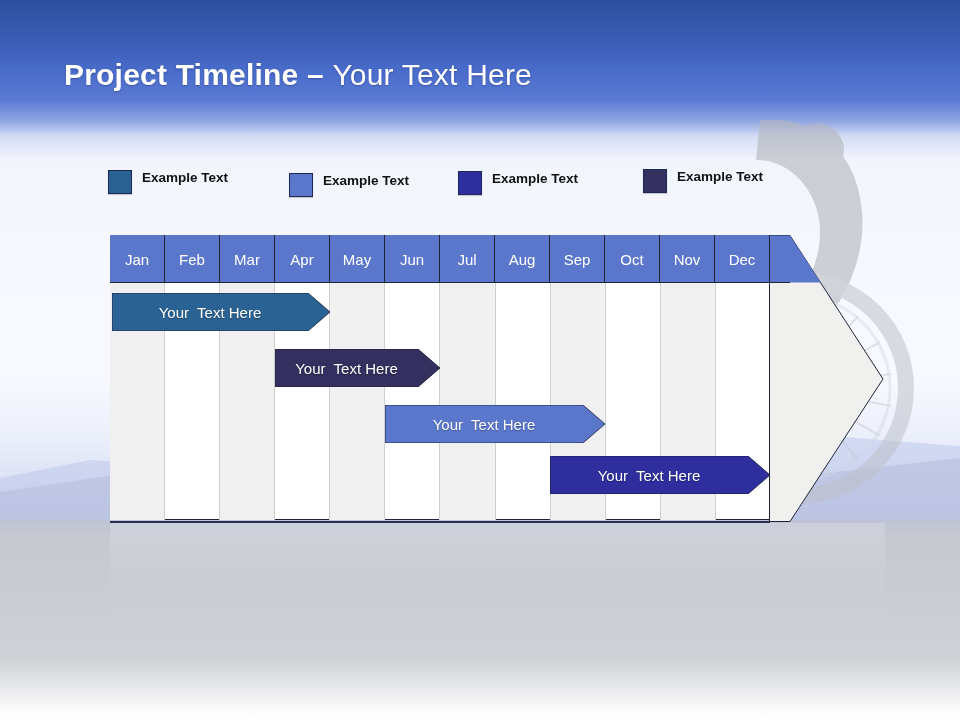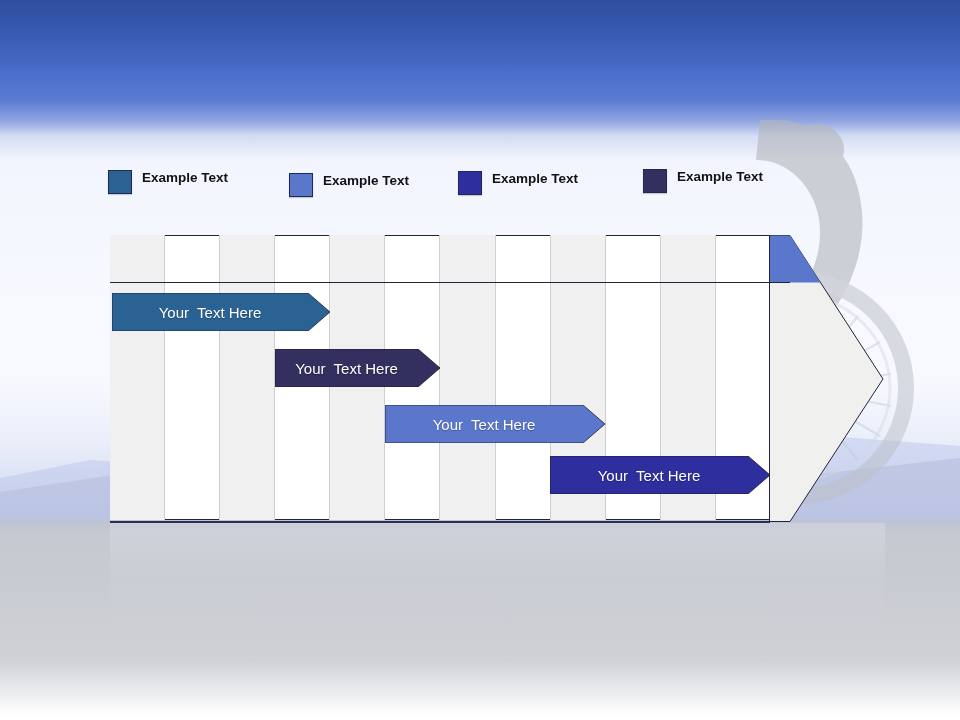--- a/index.html
+++ b/index.html
@@ -284,20 +284,23 @@
           <line x1="0" y1="0" x2="-32" y2="-88"></line>
         </g>
         <circle cx="0" cy="0" r="10" fill="#c4c9d6" opacity="0.8"></circle>
       </g>
     </svg>
   </div>
 
   <div class="bg-ground"></div>
   <div class="bg-ground-fade"></div>
 
+  <div class="title">
+    <span class="strong">Project Timeline</span><span class="dash"> – </span><span class="light">Your Text Here</span>
+  </div>
 
   <div class="legend">
     <div class="legend-item" style="left:0px; top:4px;">
       <span class="legend-swatch" style="background:#2b6294;"></span>
       <span class="legend-label">Example Text</span>
     </div>
     <div class="legend-item" style="left:181px; top:7px;">
       <span class="legend-swatch" style="background:#5b77cc;"></span>
       <span class="legend-label">Example Text</span>
     </div>
@@ -336,20 +339,34 @@
       <div class="col shade"></div>
       <div class="col"></div>
       <div class="col shade"></div>
       <div class="col"></div>
       <div class="col shade"></div>
       <div class="col"></div>
       <div class="col shade"></div>
       <div class="col"></div>
     </div>
 
+    <div class="hdr">
+      <div class="hdr-cell">Jan</div>
+      <div class="hdr-cell">Feb</div>
+      <div class="hdr-cell">Mar</div>
+      <div class="hdr-cell">Apr</div>
+      <div class="hdr-cell">May</div>
+      <div class="hdr-cell">Jun</div>
+      <div class="hdr-cell">Jul</div>
+      <div class="hdr-cell">Aug</div>
+      <div class="hdr-cell">Sep</div>
+      <div class="hdr-cell">Oct</div>
+      <div class="hdr-cell">Nov</div>
+      <div class="hdr-cell">Dec</div>
+    </div>
     <div class="hdr-line"></div>
 
     <div class="bars">
 
       <div class="bar" id="bar-1" style="left: 2px; top: 58px; width: 218px;">
         <svg id="bar-1-svg" width="218" height="38" viewBox="0 0 218 38">
             <polygon points="0,0 196,0 218,19 196,38 0,38" fill="#2b6294" stroke="#1a1d33" stroke-width="0.8"></polygon>
           </svg>
         <div class="bar-label" id="bar-1-label" style="width: 196px;">Your  Text Here</div>
       </div>

